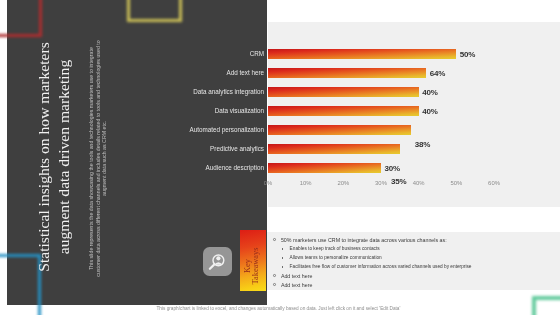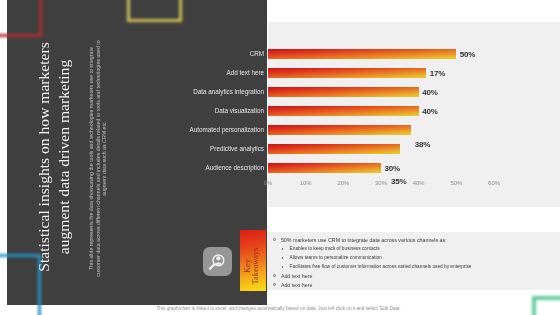--- a/index.html
+++ b/index.html
@@ -71,21 +71,21 @@
       <div class="gridline" style="left: 343.34px; top: 27px;"></div>
       <div class="gridline" style="left: 381.01px; top: 27px;"></div>
       <div class="gridline" style="left: 418.68px; top: 27px;"></div>
       <div class="gridline" style="left: 456.35px; top: 27px;"></div>
       <div class="gridline" style="left: 494.02px; top: 27px;"></div>
       <div class="bar" style="left: 268px; top: 49px; width: 188.35px;"></div>
       <div class="catlabel" style="right: 296px; top: 49.8px; position: absolute;">CRM</div>
       <div class="vallabel" style="left: 459.85px; top: 49.5px;">50%</div>
       <div class="bar" style="left: 268px; top: 68px; width: 158.214px;"></div>
       <div class="catlabel" style="right: 296px; top: 68.8px; position: absolute;">Add text here</div>
-      <div class="vallabel" style="left: 429.714px; top: 68.5px;">17%</div>
+      <div class="vallabel" style="left: 429.714px; top: 68.5px;">64%</div>
       <div class="bar" style="left: 268px; top: 87px; width: 150.68px;"></div>
       <div class="catlabel" style="right: 296px; top: 87.8px; position: absolute;">Data analytics integration</div>
       <div class="vallabel" style="left: 422.18px; top: 87.5px;">40%</div>
       <div class="bar" style="left: 268px; top: 106px; width: 150.68px;"></div>
       <div class="catlabel" style="right: 296px; top: 106.8px; position: absolute;">Data visualization</div>
       <div class="vallabel" style="left: 422.18px; top: 106.5px;">40%</div>
       <div class="bar" style="left: 268px; top: 125px; width: 143.146px;"></div>
       <div class="catlabel" style="right: 296px; top: 125.8px; position: absolute;">Automated personalization</div>
       <div class="vallabel" style="left: 414.646px; top: 140px;">38%</div>
       <div class="bar" style="left: 268px; top: 144px; width: 131.845px;"></div>

